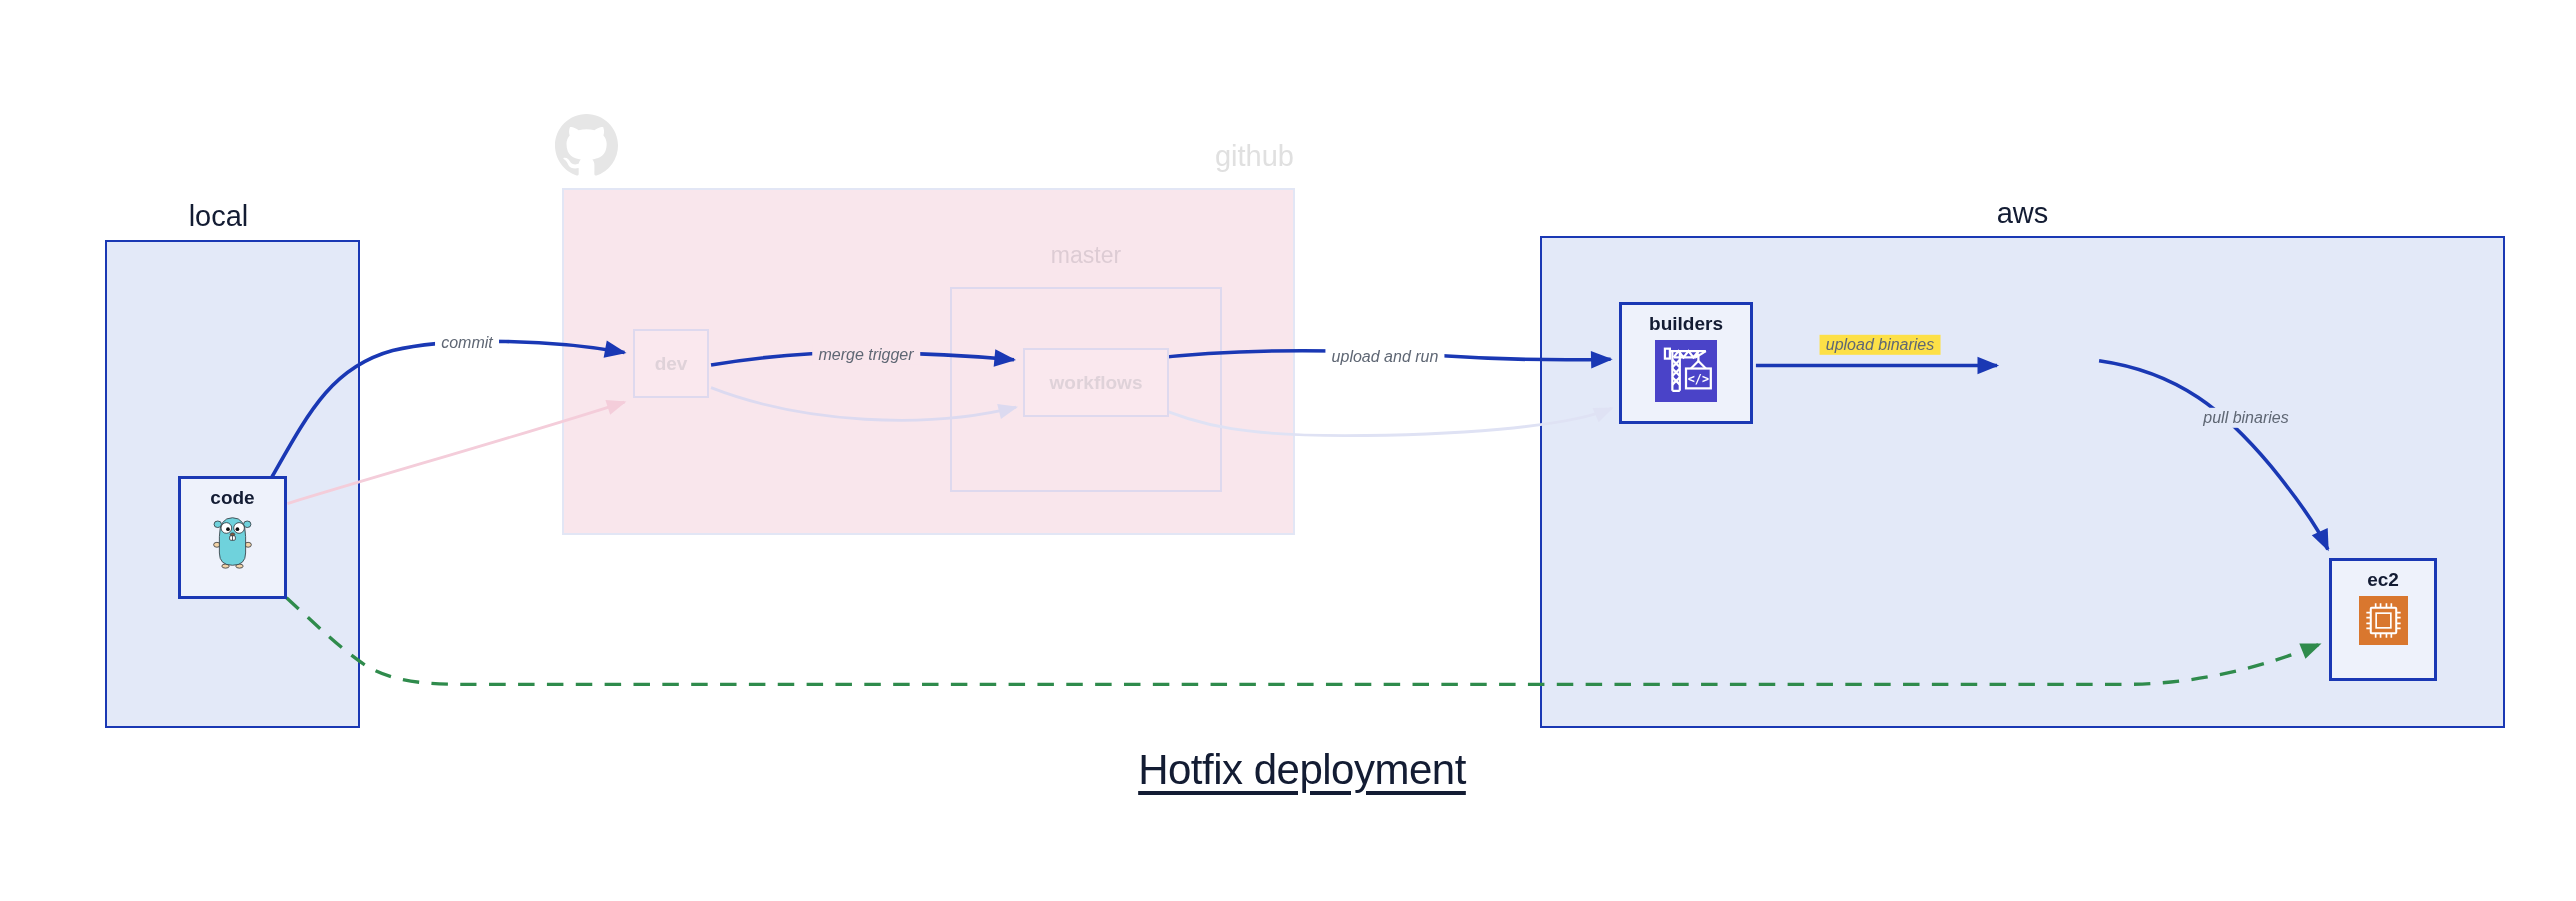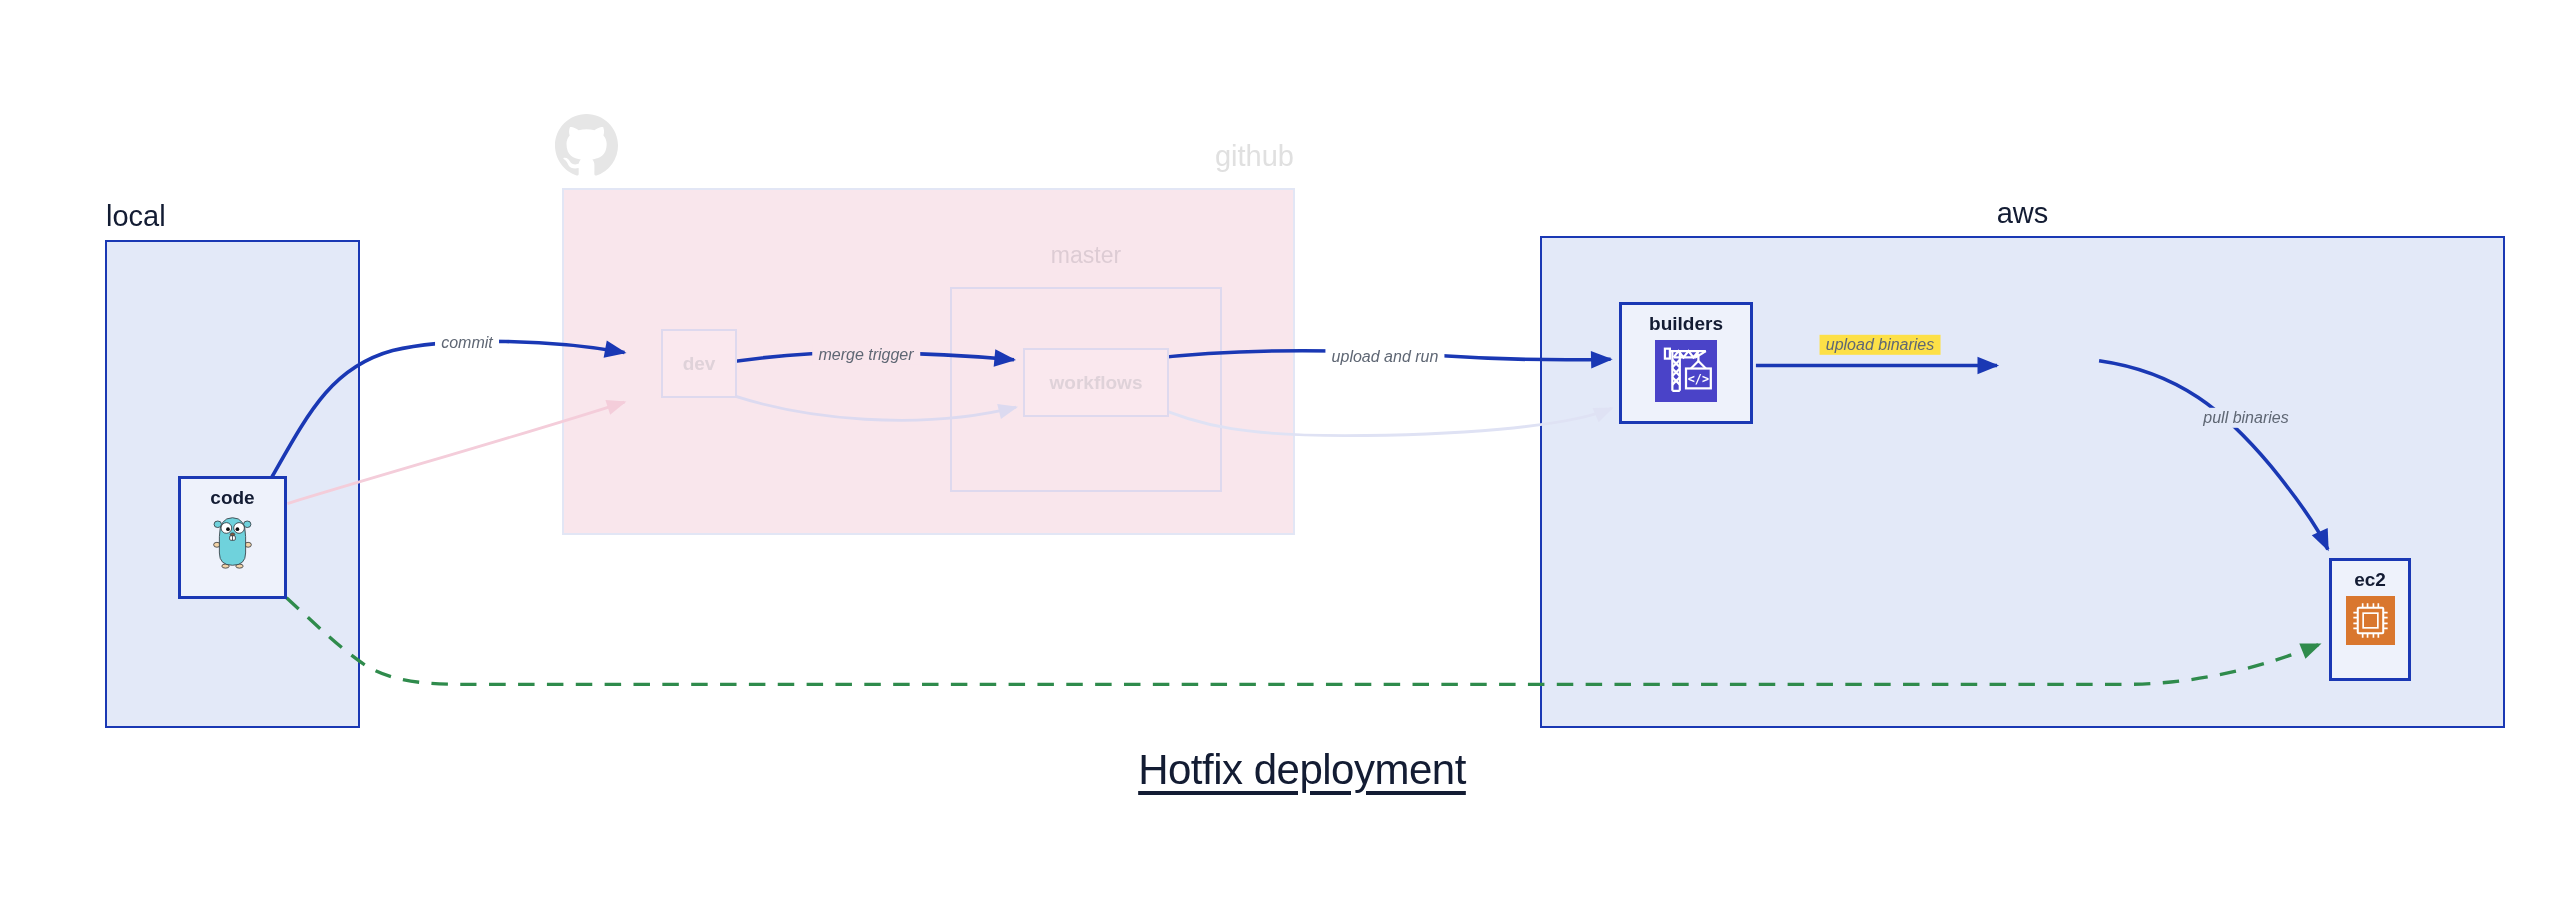--- a/index.html
+++ b/index.html
@@ -7,37 +7,37 @@
           font-family:"Liberation Sans","DejaVu Sans",sans-serif;}
 
   
   .group{position:absolute;box-sizing:border-box;}
   #g-local {left:105px;top:240px;width:255px;height:488px;background:#e3e9f8;border:2.6px solid #1a38b4;}
   #g-aws   {left:1540px;top:236px;width:965px;height:492px;background:#e3e9f8;border:2.6px solid #1a38b4;}
   #g-github{left:562px;top:188px;width:733px;height:347px;background:#f9e6ec;border:2.1px solid #e2e6f5;}
   #g-master{left:950px;top:287px;width:272px;height:205px;background:transparent;border:2.1px solid #ded9ee;}
 
   .group-label{position:absolute;color:#131c33;font-size:29px;line-height:1;}
-  #lbl-local {left:106px;top:202px;width:255px;text-align:left;}
+  #lbl-local {left:91px;top:202px;width:255px;text-align:center;}
   #lbl-aws   {left:1540px;top:199px;width:965px;text-align:center;}
   #lbl-github{right:1310px;top:142px;font-size:29px;color:#e0e0e0;}
   #lbl-master{left:950px;top:244px;width:272px;text-align:center;font-size:23px;color:#ddccd4;}
 
   
   .node{position:absolute;box-sizing:border-box;display:flex;flex-direction:column;align-items:center;}
   .node.solid{background:#eef2fb;border:3.6px solid #1a38b4;}
   .node.solid .node-label{font-weight:bold;font-size:19px;color:#131c33;margin-top:9.3px;line-height:1;}
   .node .icon{margin-top:7.2px;}
   #n-code     {left:178px;top:476px;width:109px;height:123px;}
   #n-builders {left:1619px;top:302px;width:134px;height:122px;}
   #n-s3       {left:2006px;top:302px;width:91px;height:122px;}
-  #n-ec2      {left:2329px;top:558px;width:82px;height:123px;}
+  #n-ec2      {left:2329px;top:558px;width:108px;height:123px;}
   .node.faded{background:#fae8ee;border:2.1px solid #ded9ee;justify-content:center;}
   .node.faded .node-label{font-weight:bold;font-size:19px;color:#dfd2d9;line-height:1;}
-  #n-dev      {left:633px;top:329px;width:76px;height:69px;margin-left:28px;}
+  #n-dev      {left:633px;top:329px;width:76px;height:69px;}
   #n-workflows{left:1023px;top:348px;width:146px;height:69px;}
 
   
   #octocat{position:absolute;left:555px;top:114px;}
 
   
   #edges{position:absolute;left:0;top:0;}
 
   
   .edge-label{position:absolute;transform:translate(-50%,-50%);font-style:italic;font-size:16px;

